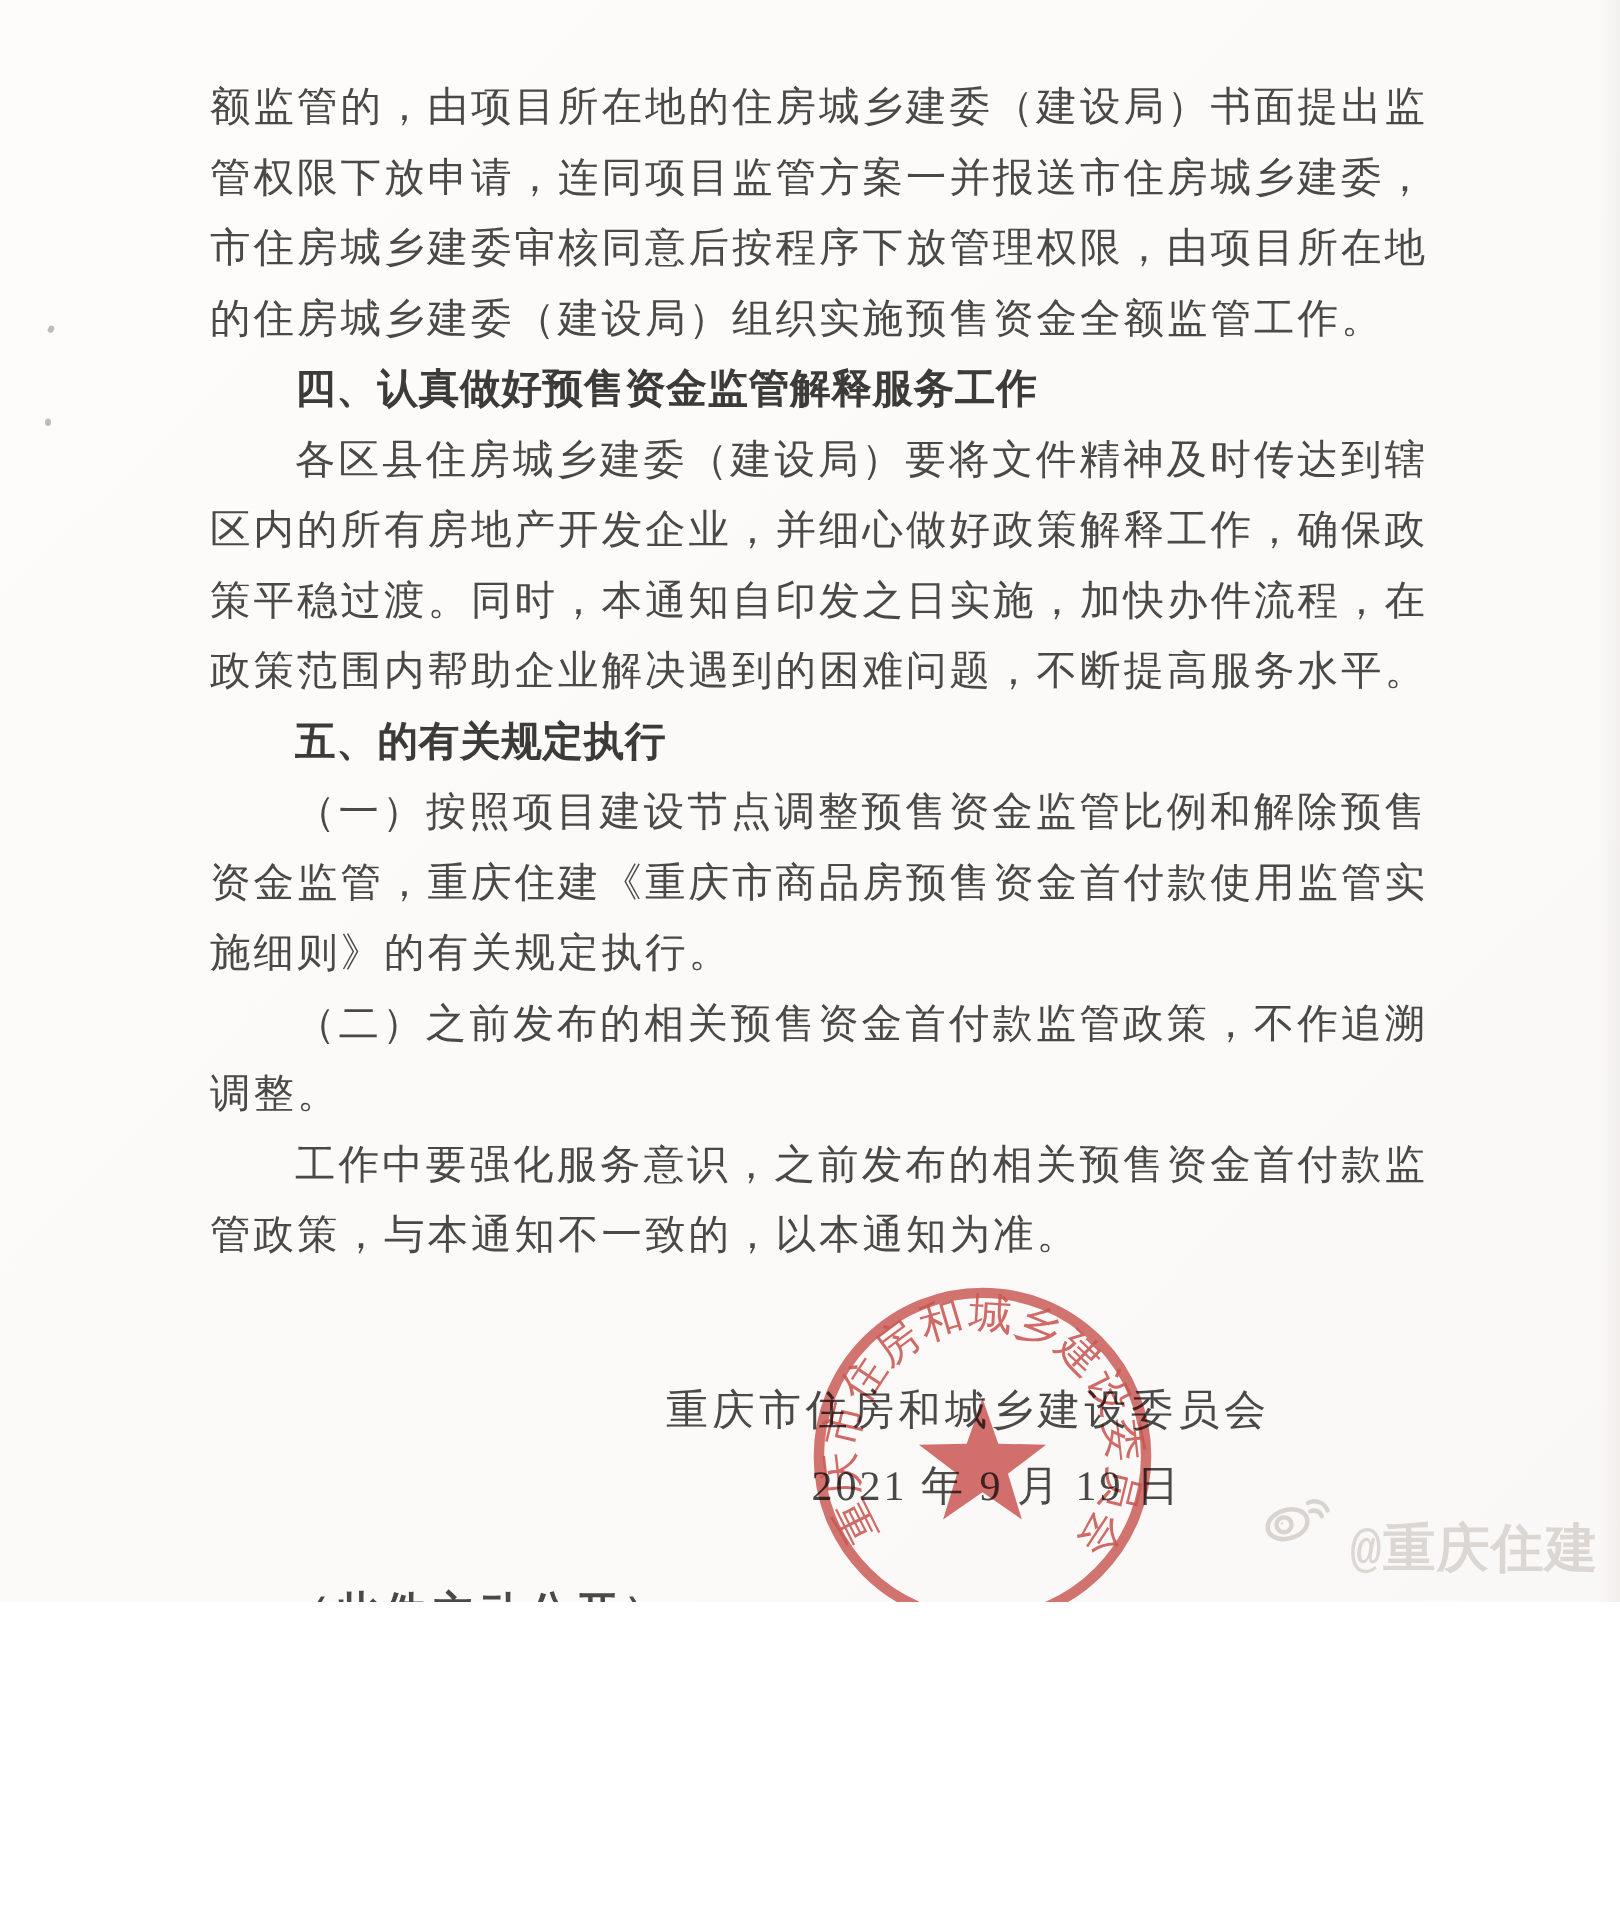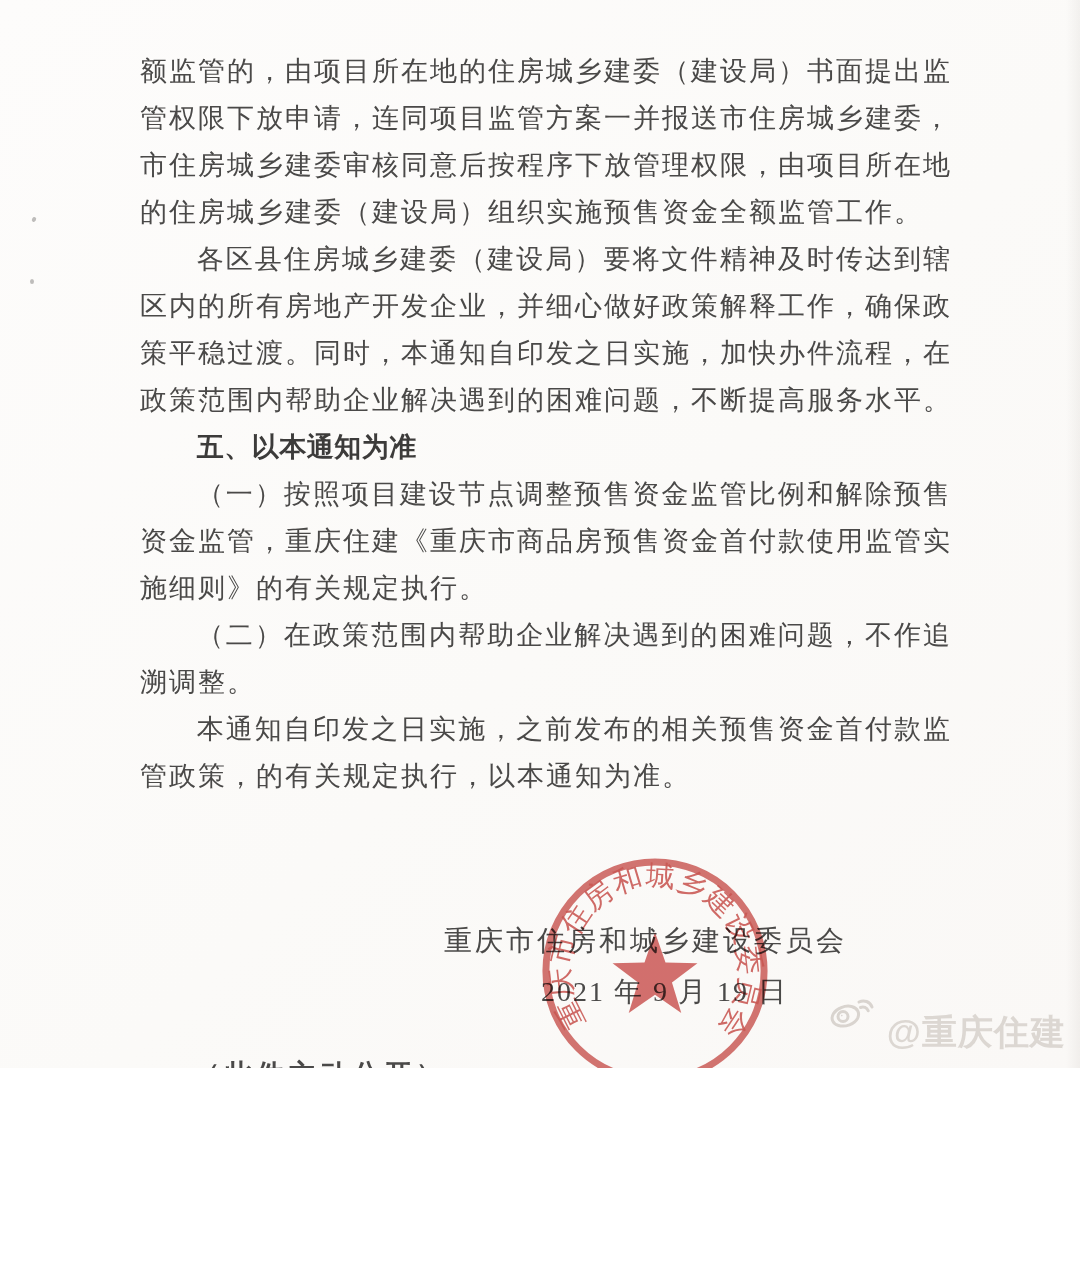--- a/index.html
+++ b/index.html
@@ -91,21 +91,21 @@
     position: absolute;
     right: 14px;
     bottom: 12px;
     display: flex;
     align-items: center;
     gap: 8px;
     color: #d9d4cf;
     user-select: none;
   }
   .watermark .wm-text {
-    font-family: Liberation Sans, sans-serif;
+    font-family: Liberation Mono, monospace;
     font-size: 35px;
     font-weight: 700;
     letter-spacing: 1px;
     color: #dcd7d2;
     text-shadow: 0 0 1px rgba(255,255,255,0.6);
     margin-top: 42px;
   }
   .speck {
     position: absolute;
     width: 4px; height: 5px;
@@ -121,25 +121,26 @@
 
 <div class="page">
 
   <div class="right-edge-shade"></div>
 
   <div class="speck s1"></div>
   <div class="speck s2"></div>
 
   <div class="doc-body">
       <p class="body">额监管的，由项目所在地的住房城乡建委（建设局）书面提出监管权限下放申请，连同项目监管方案一并报送市住房城乡建委，市住房城乡建委审核同意后按程序下放管理权限，由项目所在地的住房城乡建委（建设局）组织实施预售资金全额监管工作。</p>
+      <p class="heading indent">四、认真做好预售资金监管解释服务工作</p>
       <p class="body indent">各区县住房城乡建委（建设局）要将文件精神及时传达到辖区内的所有房地产开发企业，并细心做好政策解释工作，确保政策平稳过渡。同时，本通知自印发之日实施，加快办件流程，在政策范围内帮助企业解决遇到的困难问题，不断提高服务水平。</p>
-      <p class="heading indent">五、以本通知为准</p>
+      <p class="heading indent">五、的有关规定执行</p>
       <p class="body indent">（一）按照项目建设节点调整预售资金监管比例和解除预售资金监管，重庆住建《重庆市商品房预售资金首付款使用监管实施细则》的有关规定执行。</p>
-      <p class="body indent">（二）在政策范围内帮助企业解决遇到的困难问题，不作追溯调整。</p>
-      <p class="body indent">本通知自印发之日实施，之前发布的相关预售资金首付款监管政策，的有关规定执行，以本通知为准。</p>
+      <p class="body indent">（二）之前发布的相关预售资金首付款监管政策，不作追溯调整。</p>
+      <p class="body indent">工作中要强化服务意识，之前发布的相关预售资金首付款监管政策，与本通知不一致的，以本通知为准。</p>
     </div>
 
   <div class="signature-block">
     <div class="signature-org">重庆市住房和城乡建设委员会</div>
     <div class="signature-date">2021 年 9 月 19 日</div>
   </div>
 
   <svg class="seal" viewBox="0 0 240 240" xmlns="http://www.w3.org/2000/svg">
 
     <circle cx="120" cy="120" r="110" fill="none" stroke="#c5403c" stroke-width="7" opacity="0.82"></circle>

